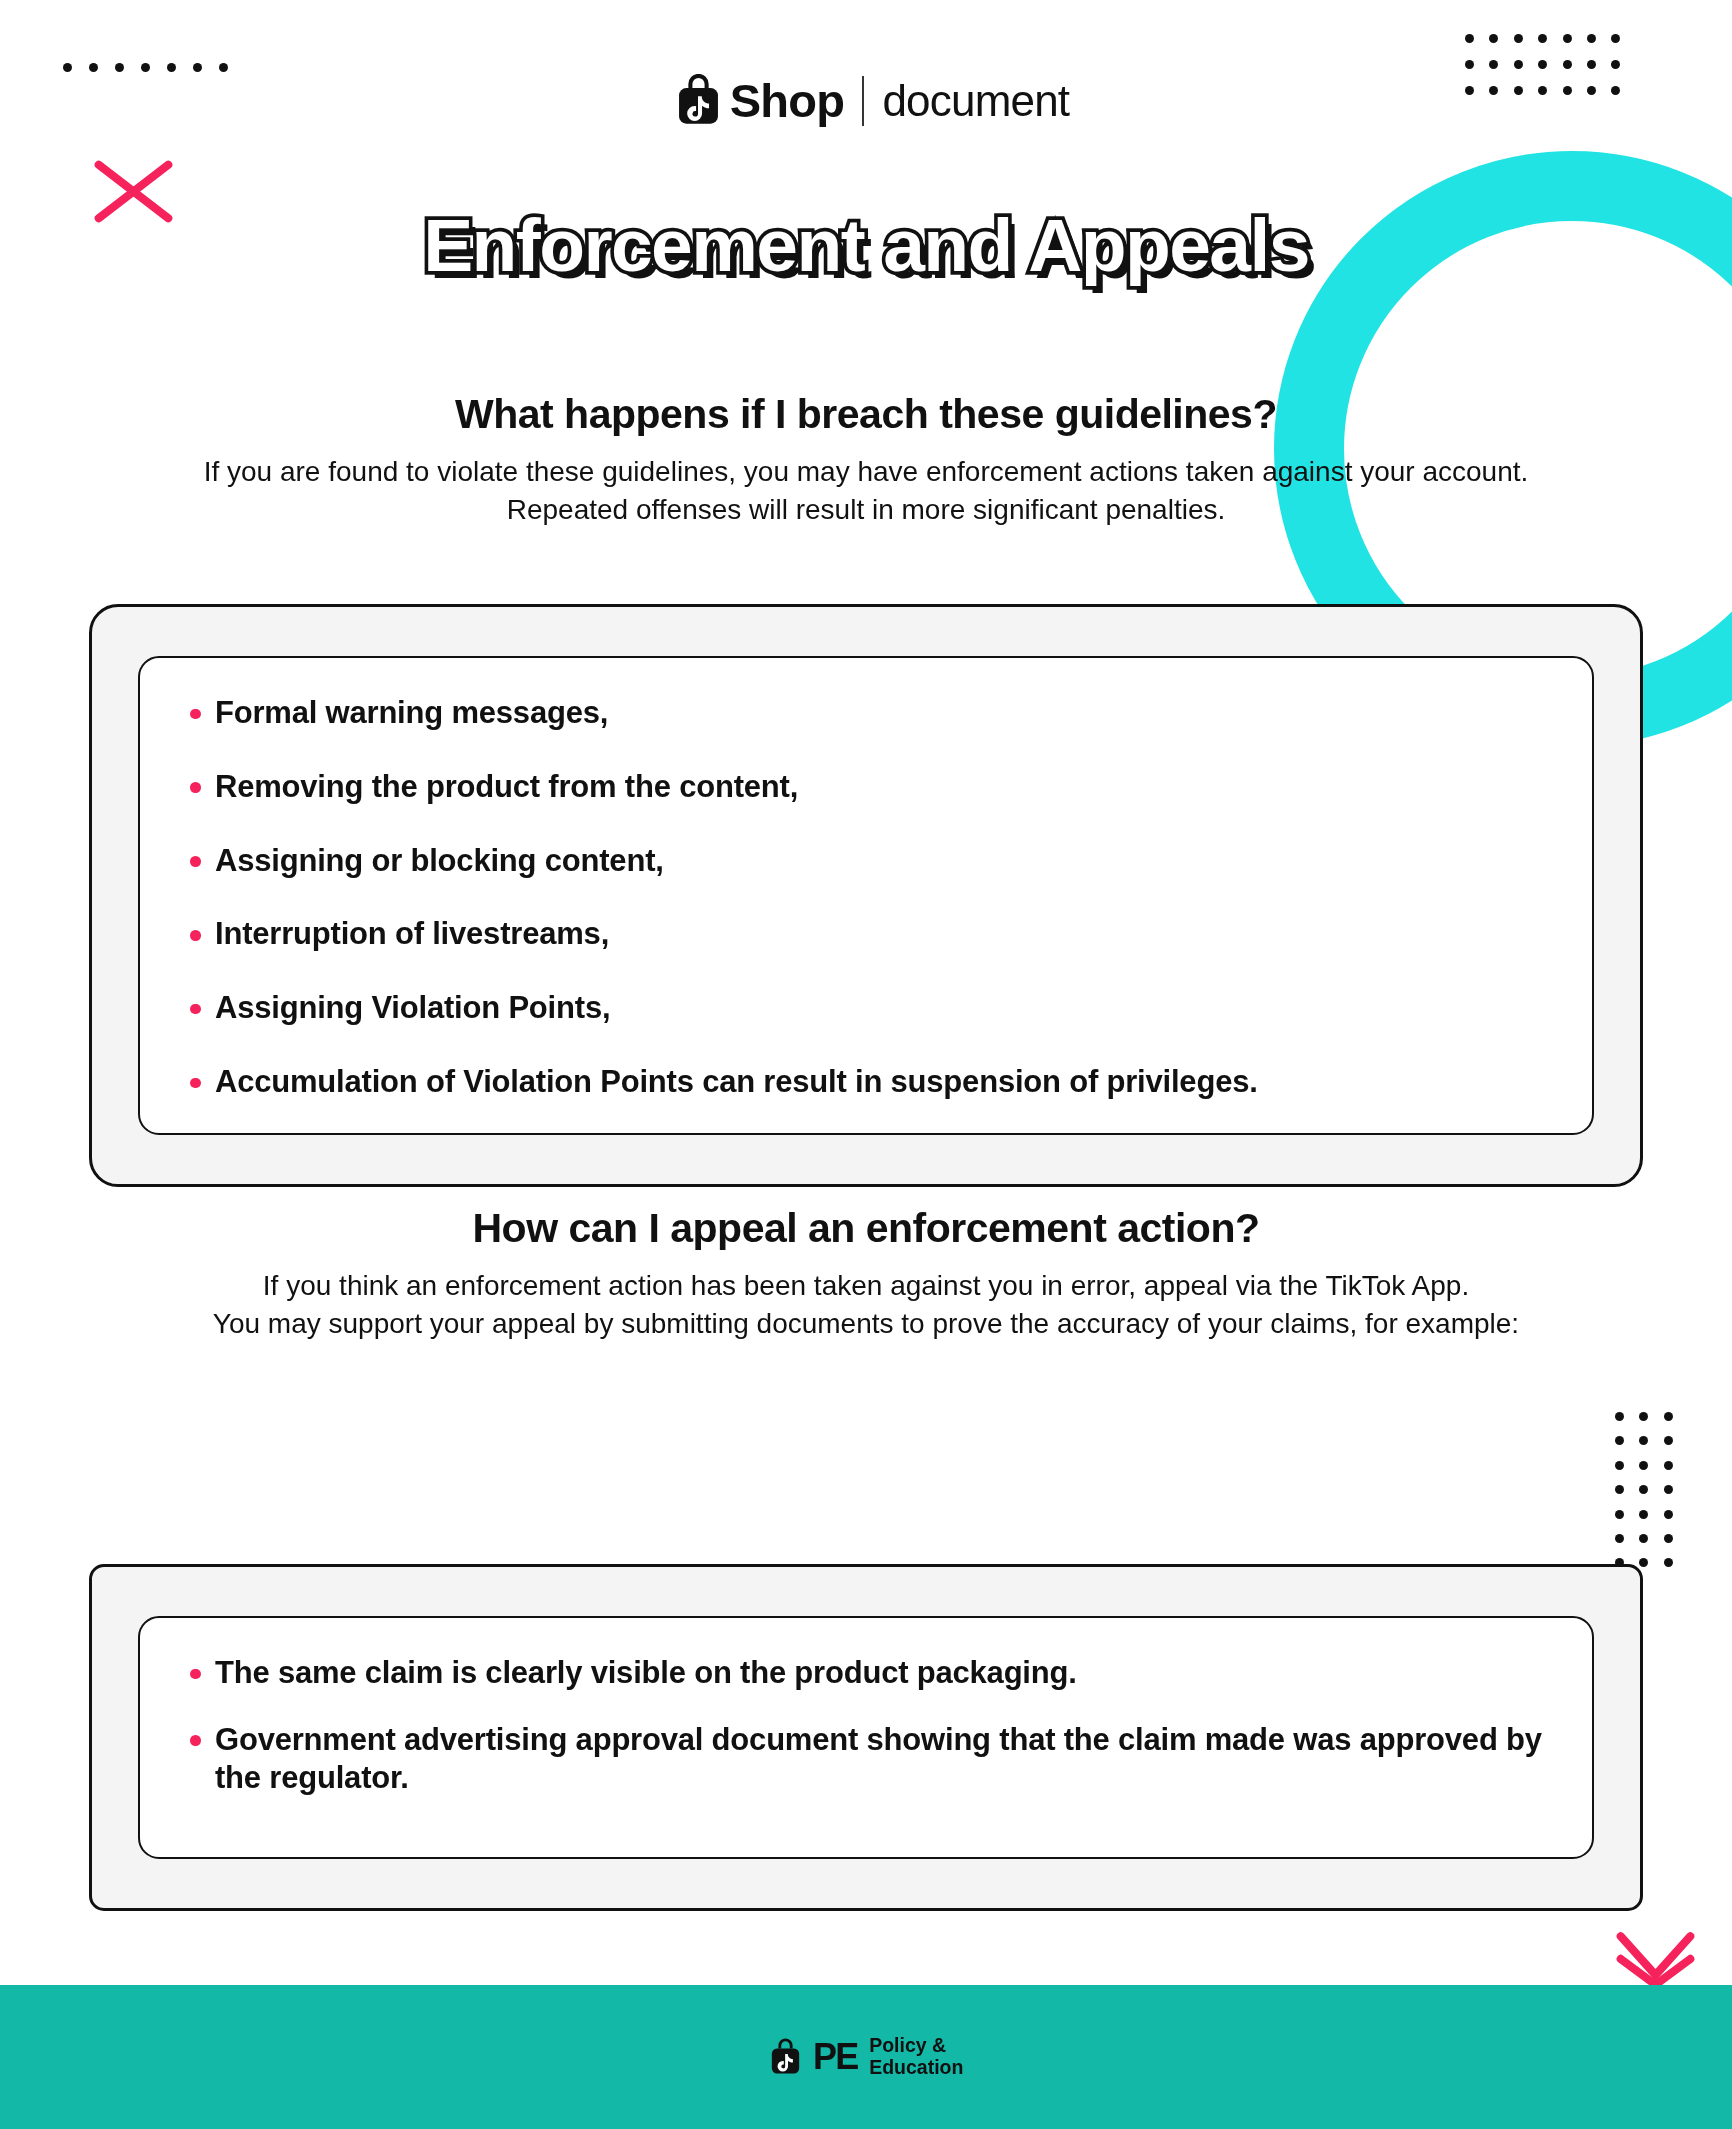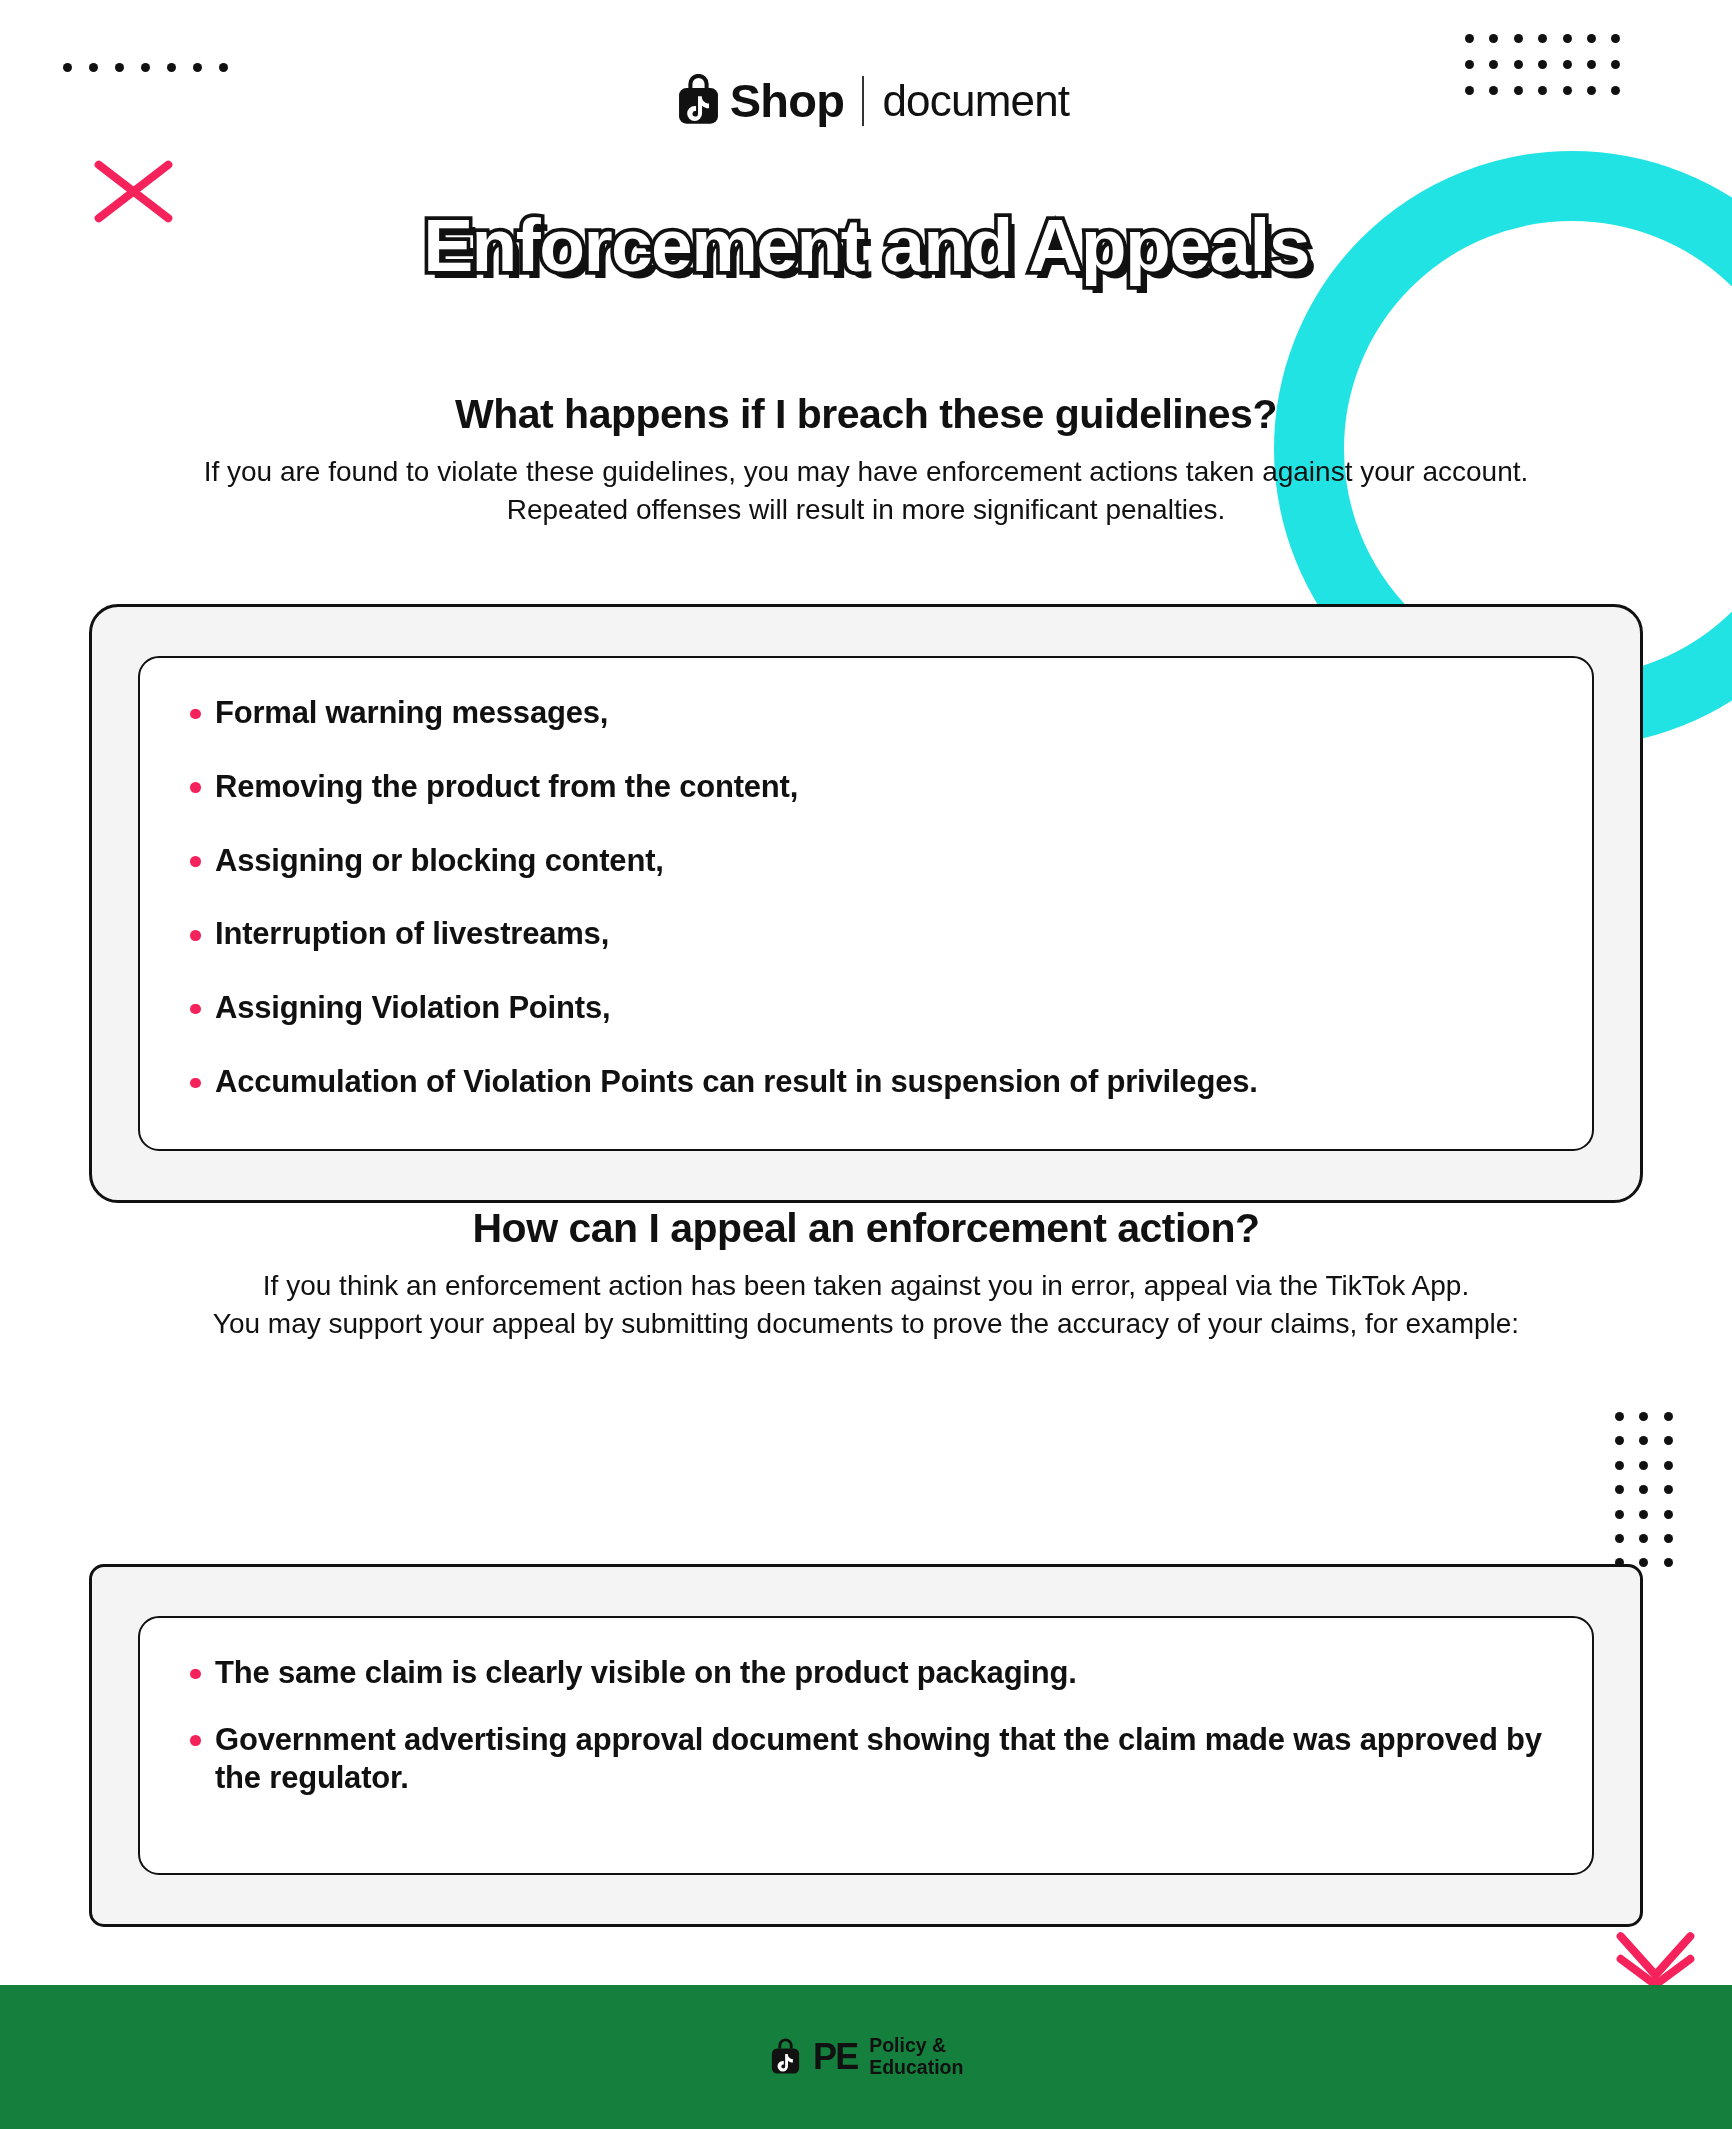--- a/index.html
+++ b/index.html
@@ -133,21 +133,21 @@
     border: 3.3px solid #111111;
     border-radius: 29px;
     box-sizing: border-box;
   }
   .inner-box {
     margin: 49px 46px;
     background: #ffffff;
     border: 2.4px solid #111111;
     border-radius: 21px;
     box-sizing: border-box;
-    padding: 36px 42px 48px 42px;
+    padding: 36px 42px 32px 42px;
   }
   #box-enforcement { top: 604px; }
   #box-appeal { top: 1564px; border-radius: 15px; }
 
   ul.bullets {
     list-style: none;
     margin: 0;
     padding: 0;
   }
   ul.bullets li {
@@ -172,21 +172,21 @@
     background: #f5225c;
   }
   #appeal-list li { margin-bottom: 29px; }
 
   
   .footer {
     position: absolute;
     left: 0; right: 0;
     bottom: 0;
     height: 144px;
-    background: #15803d;
+    background: #14b8a6;
     display: flex;
     align-items: center;
     justify-content: center;
     gap: 11.4px;
   }
   .footer-pe {
     font-size: 36px;
     font-weight: 800;
     letter-spacing: -1.6px;
     color: #111;

